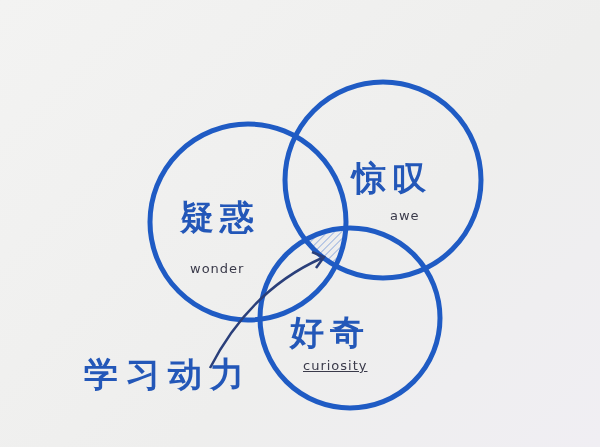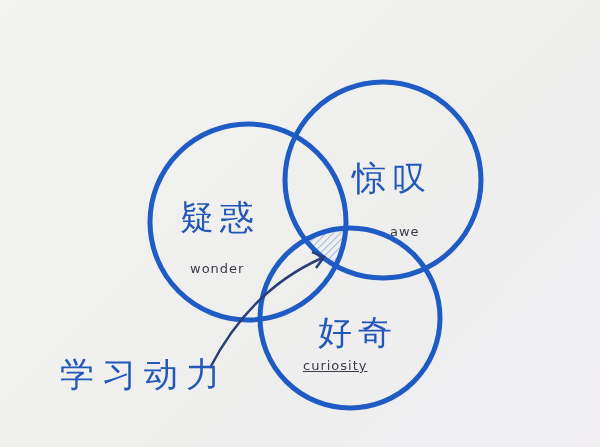--- a/index.html
+++ b/index.html
@@ -1,19 +1,19 @@
 <!DOCTYPE html>
 <html><head>
 <meta charset="utf-8">
 <style>
 html,body{margin:0;padding:0;}
 body{width:600px;height:447px;overflow:hidden;background:#f1f1f0;font-family:"DejaVu Sans",sans-serif;position:relative;}
 .bg{position:absolute;inset:0;background:linear-gradient(135deg,#f3f3f2 0%,#eeeeed 60%,#f0eef3 100%);}
 svg{position:absolute;left:0;top:0;}
-.lbl{position:absolute;color:#2357b8;font-weight:normal;letter-spacing:6px;white-space:nowrap;}
+.lbl{position:absolute;color:#2357b8;font-weight:bold;letter-spacing:6px;white-space:nowrap;}
 .sub{position:absolute;color:#3a3a4a;font-size:13px;letter-spacing:1px;white-space:nowrap;}
 </style>
 </head>
 <body>
 
 <div class="bg"></div>
 <svg width="600" height="447" viewBox="0 0 600 447">
   <defs>
     <pattern id="hatch" width="5" height="5" patternUnits="userSpaceOnUse" patternTransform="rotate(45)">
       <line x1="0" y1="0" x2="0" y2="5" stroke="#9fb6e0" stroke-width="2"></line>
@@ -32,16 +32,16 @@
     </g>
   <circle cx="248" cy="222" r="98" fill="none" stroke="#1f5bc4" stroke-width="5"></circle>
   <circle cx="383" cy="180" r="98" fill="none" stroke="#1f5bc4" stroke-width="5"></circle>
   <circle cx="350" cy="318" r="90" fill="none" stroke="#1f5bc4" stroke-width="5"></circle>
   <path d="M210 368 Q 250 290 322 258" fill="none" stroke="#2a3f7a" stroke-width="2.5"></path>
   <path d="M312 252 L324 257 L316 268" fill="none" stroke="#2a3f7a" stroke-width="2.5"></path>
 </svg>
 <div class="lbl" style="left:180px;top:195px;font-size:34px;text-align:center;">疑惑</div>
 <div class="sub" style="left:190px;top:261px;">wonder</div>
 <div class="lbl" style="left:352px;top:156px;font-size:34px;">惊叹</div>
-<div class="sub" style="left:390px;top:208px;margin-top:16px;">awe</div>
-<div class="lbl" style="left:318px;top:310px;font-size:34px;">好奇</div>
+<div class="sub" style="left:390px;top:208px;">awe</div>
+<div class="lbl" style="left:290px;top:310px;font-size:34px;">好奇</div>
 <div class="sub" style="left:303px;top:358px;text-decoration:underline;">curiosity</div>
-<div class="lbl" style="left:60px;top:352px;font-size:34px;letter-spacing:8px;">学习动力</div>
+<div class="lbl" style="left:84px;top:352px;font-size:34px;letter-spacing:8px;">学习动力</div>
 
 </body></html>

